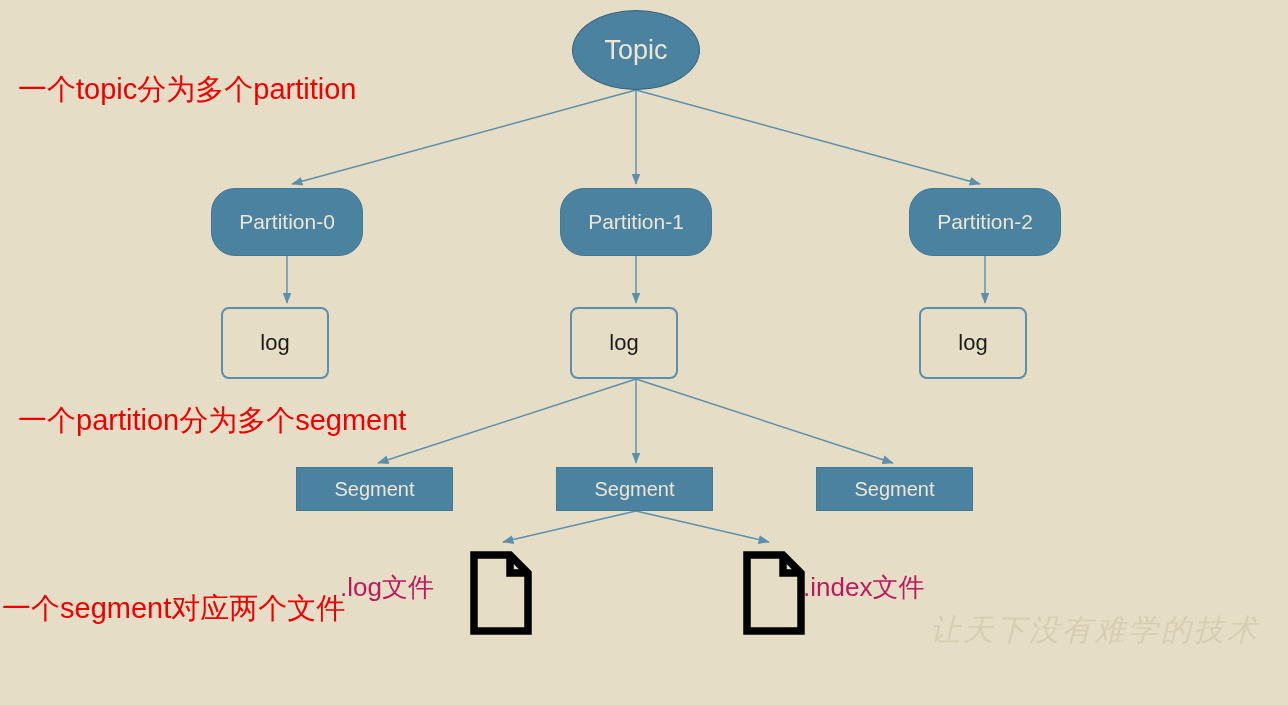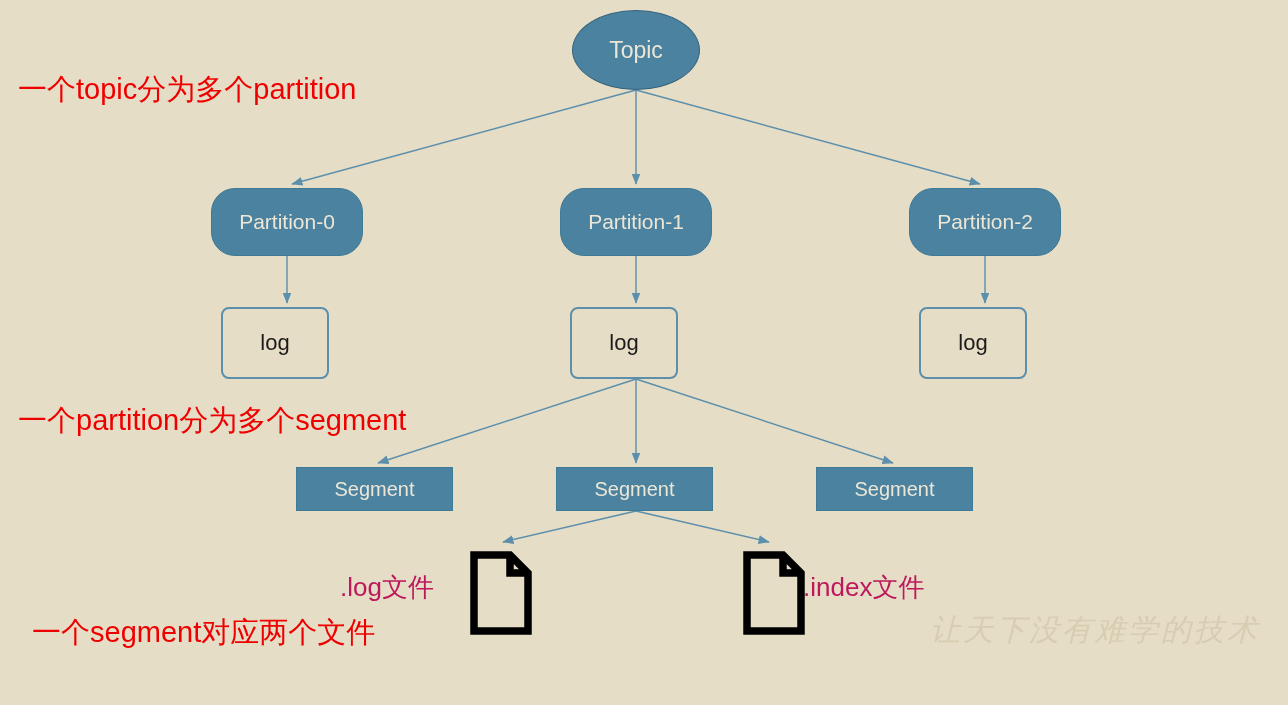--- a/index.html
+++ b/index.html
@@ -41,21 +41,21 @@
   
   .topic-node {
     left: 572px;
     top: 10px;
     width: 128px;
     height: 80px;
     border-radius: 50%;
     background: #4b82a0;
     border: 1px solid #37647d;
     color: #ece6d6;
-    font-size: 23px;
+    font-size: 27px;
   }
 
   
   .partition-node {
     width: 152px;
     height: 68px;
     border-radius: 24px;
     background: #4b82a0;
     border: 1px solid #3d7golf;
     border: 1px solid #3d7b97;
@@ -118,21 +118,21 @@
 
   .annotation {
     position: absolute;
     white-space: nowrap;
     color: #ef0000;
     font-size: 29px;
     letter-spacing: 0px;
   }
   .ann-1 { left: 18px; top: 70px; }
   .ann-2 { left: 18px; top: 401px; }
-  .ann-3 { left: 2px;  top: 613px; margin-left: 30px; }
+  .ann-3 { left: 2px;  top: 589px; }
 
   .watermark {
     position: absolute;
     left: 930px;
     top: 610px;
     font-family: "Liberation Serif", "DejaVu Serif", serif;
     font-size: 30px;
     font-style: italic;
     color: #d6cdb2;
     letter-spacing: 3px;

